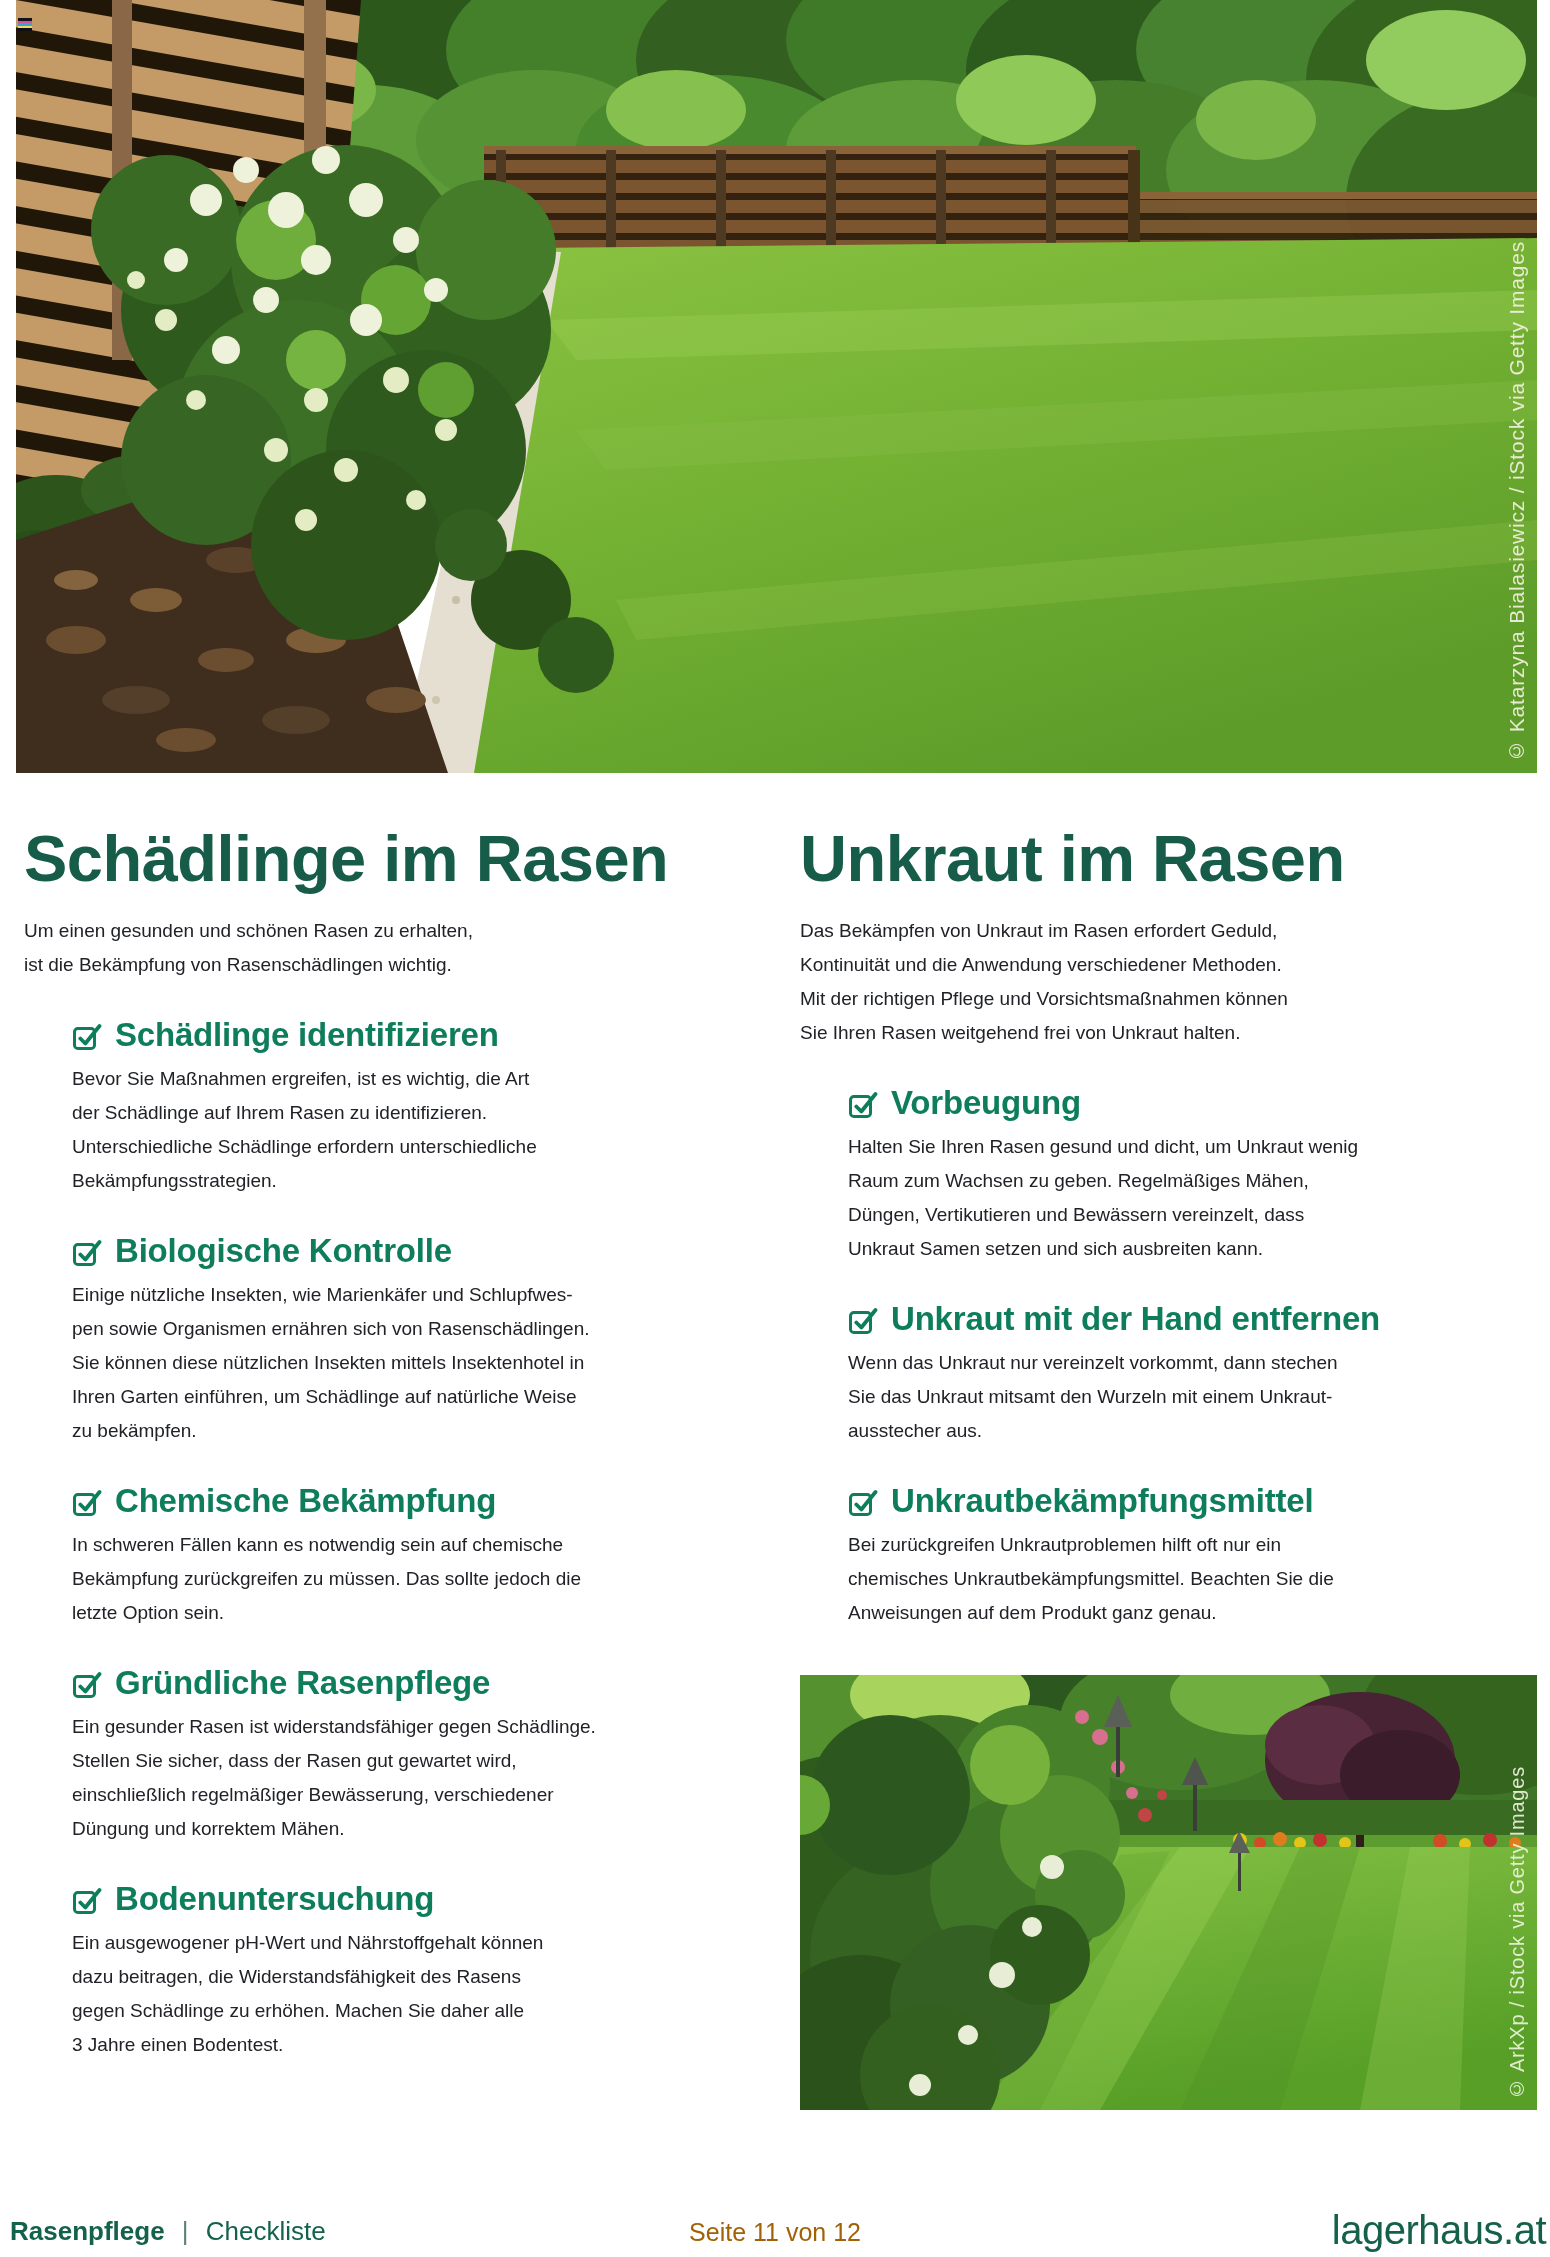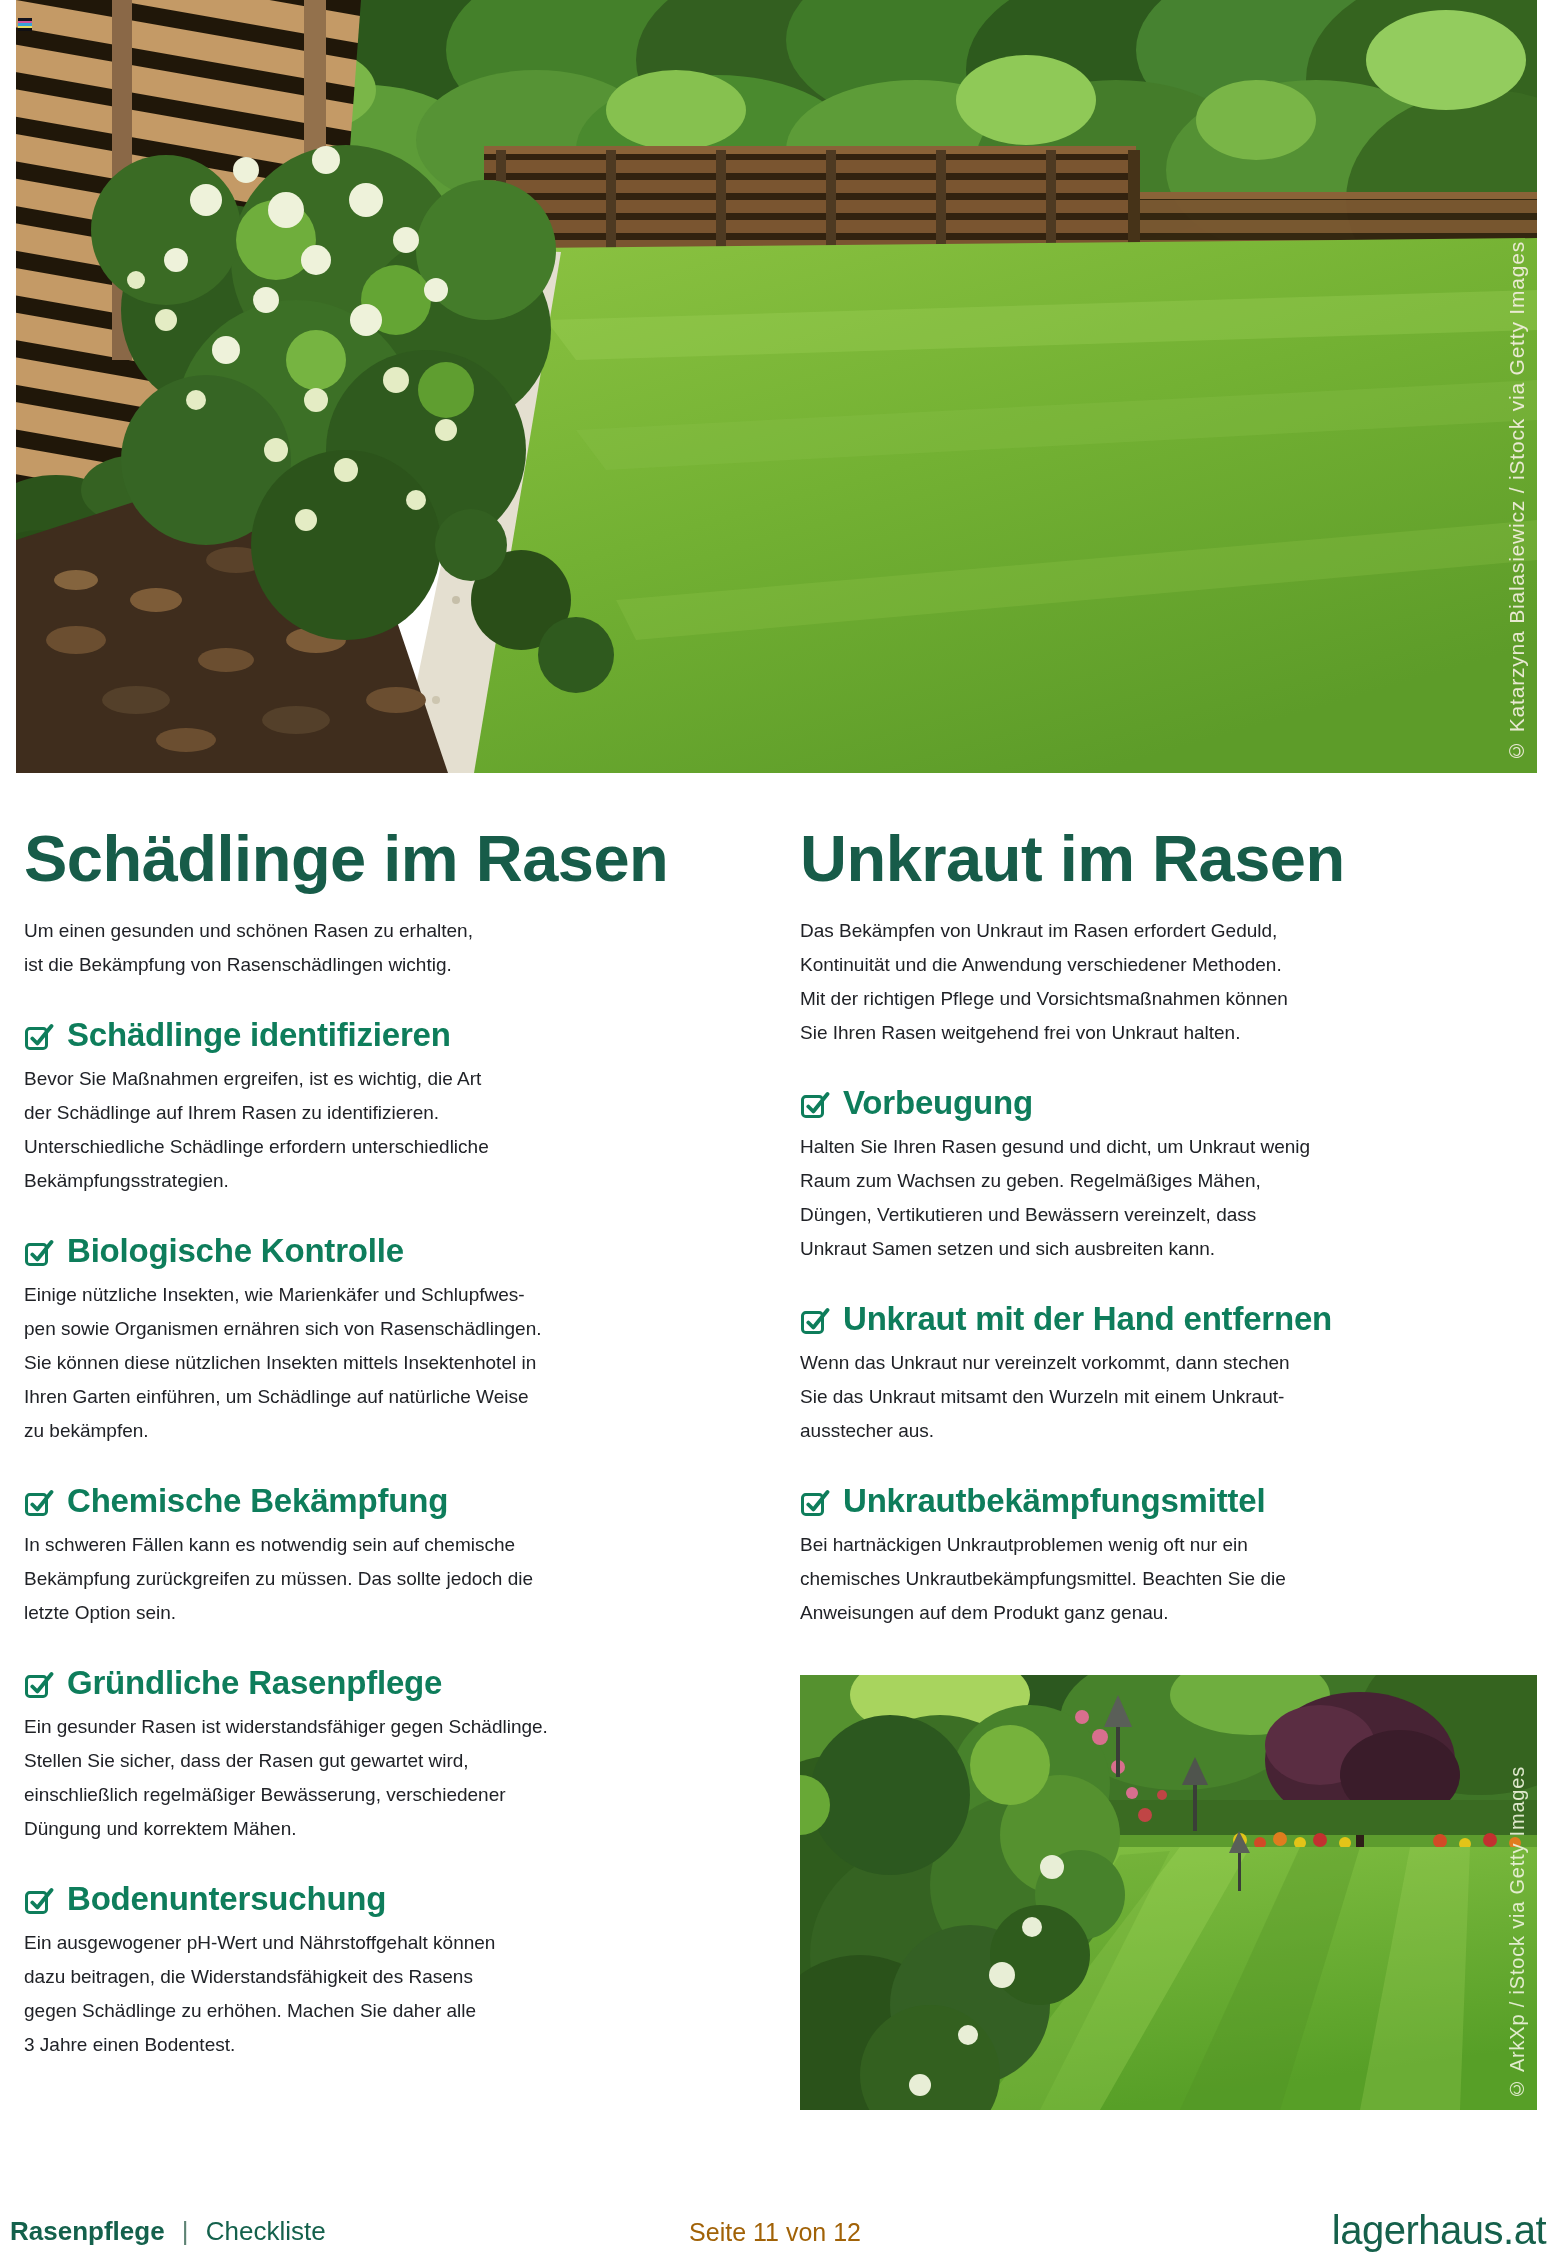--- a/index.html
+++ b/index.html
@@ -24,21 +24,21 @@
   .artifact .a5{background:#101014;}
 
   
   .col{position:absolute;top:820px;}
   .col-left{left:24px;width:756px;}
   .col-right{left:800px;width:748px;}
   h1.col-title{margin:0;font-size:65px;line-height:78px;font-weight:700;
                color:#175C49;letter-spacing:-0.5px;}
   .body-text{white-space:pre-line;font-size:19px;line-height:34px;color:#202227;margin:0;}
   .intro{margin-top:16px;}
-  .section{margin-top:33px;}
+  .section{margin-top:33px;margin-left:48px;}
   .sec-head{display:flex;align-items:center;gap:13px;height:40px;}
   .sec-title{font-size:33px;font-weight:700;color:#0E7D5B;letter-spacing:-0.2px;}
   .sec-body{margin-top:7px;}
   .cbx{width:30px;height:30px;flex:0 0 30px;margin-top:2px;}
   .cbx rect{fill:none;stroke:#0E7D5B;stroke-width:3.6;}
   .cbx path{fill:none;stroke:#0E7D5B;stroke-width:4.6;stroke-linecap:round;stroke-linejoin:round;}
 
   
   .footer{position:absolute;left:0;right:0;bottom:0;height:56px;}
   .footer-left{position:absolute;left:10px;bottom:10px;font-size:26px;color:#14614C;}
@@ -308,21 +308,21 @@
     </div>
 
     <div class="section">
       <div class="sec-head">
         <svg class="cbx" viewBox="0 0 36 36">
             <rect x="3" y="9" width="24" height="24" rx="4"></rect>
             <path d="M10 21l6 6L33 6"></path>
           </svg>
         <span class="sec-title">Unkrautbekämpfungsmittel</span>
       </div>
-      <p class="body-text sec-body">Bei hartnäckigen Unkrautproblemen wenig oft nur ein
+      <p class="body-text sec-body">Bei zurückgreifen Unkrautproblemen hilft oft nur ein
 chemisches Unkrautbekämpfungsmittel. Beachten Sie die
 Anweisungen auf dem Produkt ganz genau.</p>
     </div>
   </div>
 
   <div class="photo2">
     <svg viewBox="0 0 737 435" preserveAspectRatio="none">
       <defs>
         <linearGradient id="lawn2" x1="0" y1="0" x2="0.4" y2="1">
           <stop offset="0" stop-color="#86c245"></stop>

